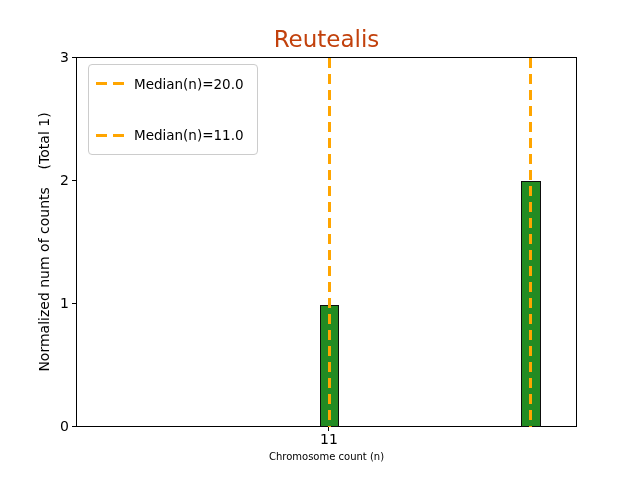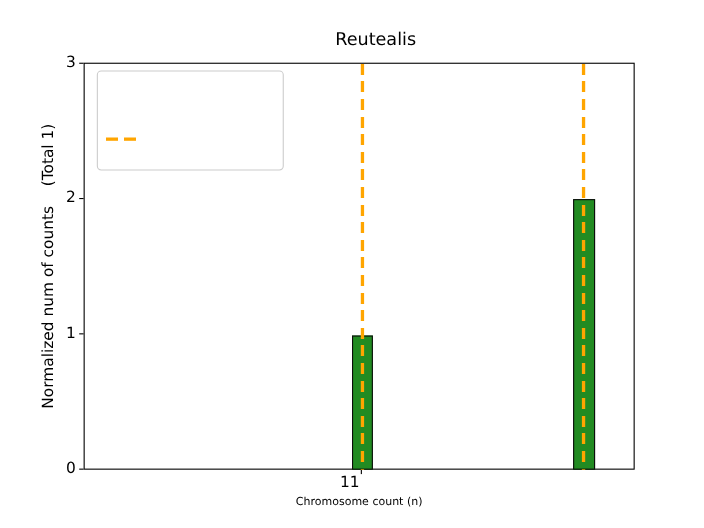--- a/index.html
+++ b/index.html
@@ -11,26 +11,26 @@
   }
   #figure {
     position: relative;
     width: 640px;
     height: 480px;
     background: #ffffff;
     overflow: hidden;
   }
   #title {
     position: absolute;
-    left: 91px;
+    left: 76px;
     top: 26px;
     width: 501px;
     text-align: center;
-    font-size: 16px;
-    color: #000000;
+    font-size: 23px;
+    color: #c2410c;
   }
   #plot-area {
     position: absolute;
     left: 76px;
     top: 57px;
     width: 501px;
     height: 370px;
     border: 1px solid #000000;
     box-sizing: border-box;
     background: #ffffff;
@@ -119,20 +119,21 @@
     text-align: right;
     font-size: 14px;
     line-height: 18px;
     color: #000000;
   }
   #xtick-label-11 {
     position: absolute;
     left: 309px;
     top: 431px;
     width: 40px;
+    text-align: center;
     font-size: 14px;
     color: #000000;
   }
   #xlabel {
     position: absolute;
     left: 76px;
     top: 451px;
     width: 501px;
     text-align: center;
     font-size: 10px;
@@ -160,24 +161,29 @@
   <div id="plot-area">
 
     <div id="vline-left" class="vline"></div>
     <div id="vline-right" class="vline"></div>
 
     <div id="bar-left" class="bar"></div>
     <div id="bar-right" class="bar"></div>
 
     <div id="legend">
       <div class="legend-row">
+        <div class="legend-sample"></div>
+        <div class="legend-label">Median(n)=20.0</div>
+      </div>
+      <div class="legend-row">
         <div class="legend-sample blank"></div>
       </div>
       <div class="legend-row">
         <div class="legend-sample"></div>
+        <div class="legend-label">Median(n)=11.0</div>
       </div>
     </div>
 
   </div>
 
   <div class="ytick-mark" style="top: 57px;"></div>
   <div class="ytick-mark" style="top: 180px;"></div>
   <div class="ytick-mark" style="top: 303px;"></div>
   <div class="ytick-mark" style="top: 426px;"></div>
 

